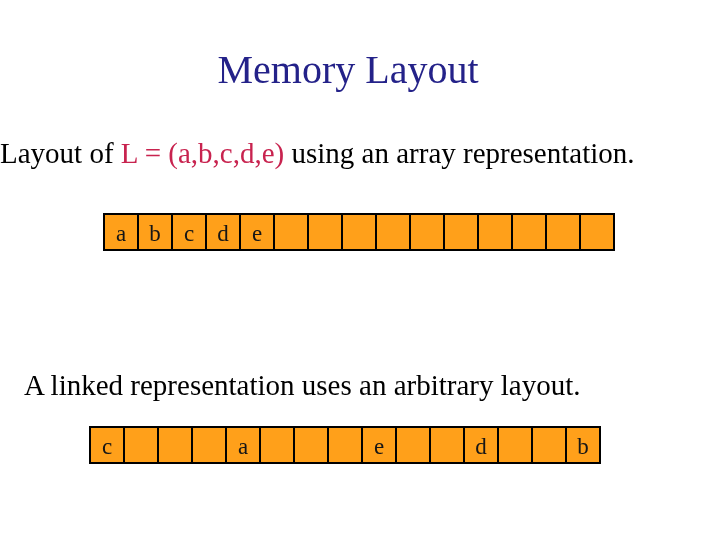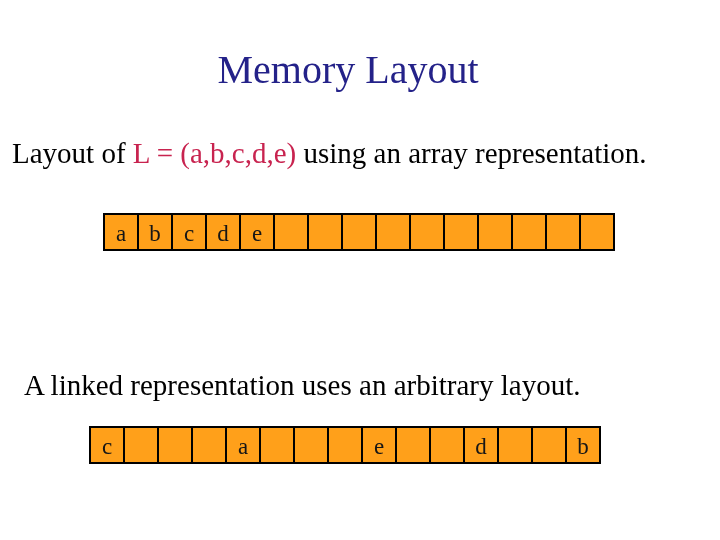--- a/index.html
+++ b/index.html
@@ -30,21 +30,21 @@
   .sentence {
     position: absolute;
     margin: 0;
     font-size: 29px;
     line-height: 34px;
     color: var(--text-color, #000000);
     white-space: nowrap;
   }
   .sentence--intro {
     top: 136px;
-    left: 12px;
+    left: 0;
   }
   .sentence--linked {
     top: 368px;
     left: 24px;
     text-align: right;
   }
   .highlight {
     color: var(--highlight-color, #C8234F);
   }
   .mem-array {

